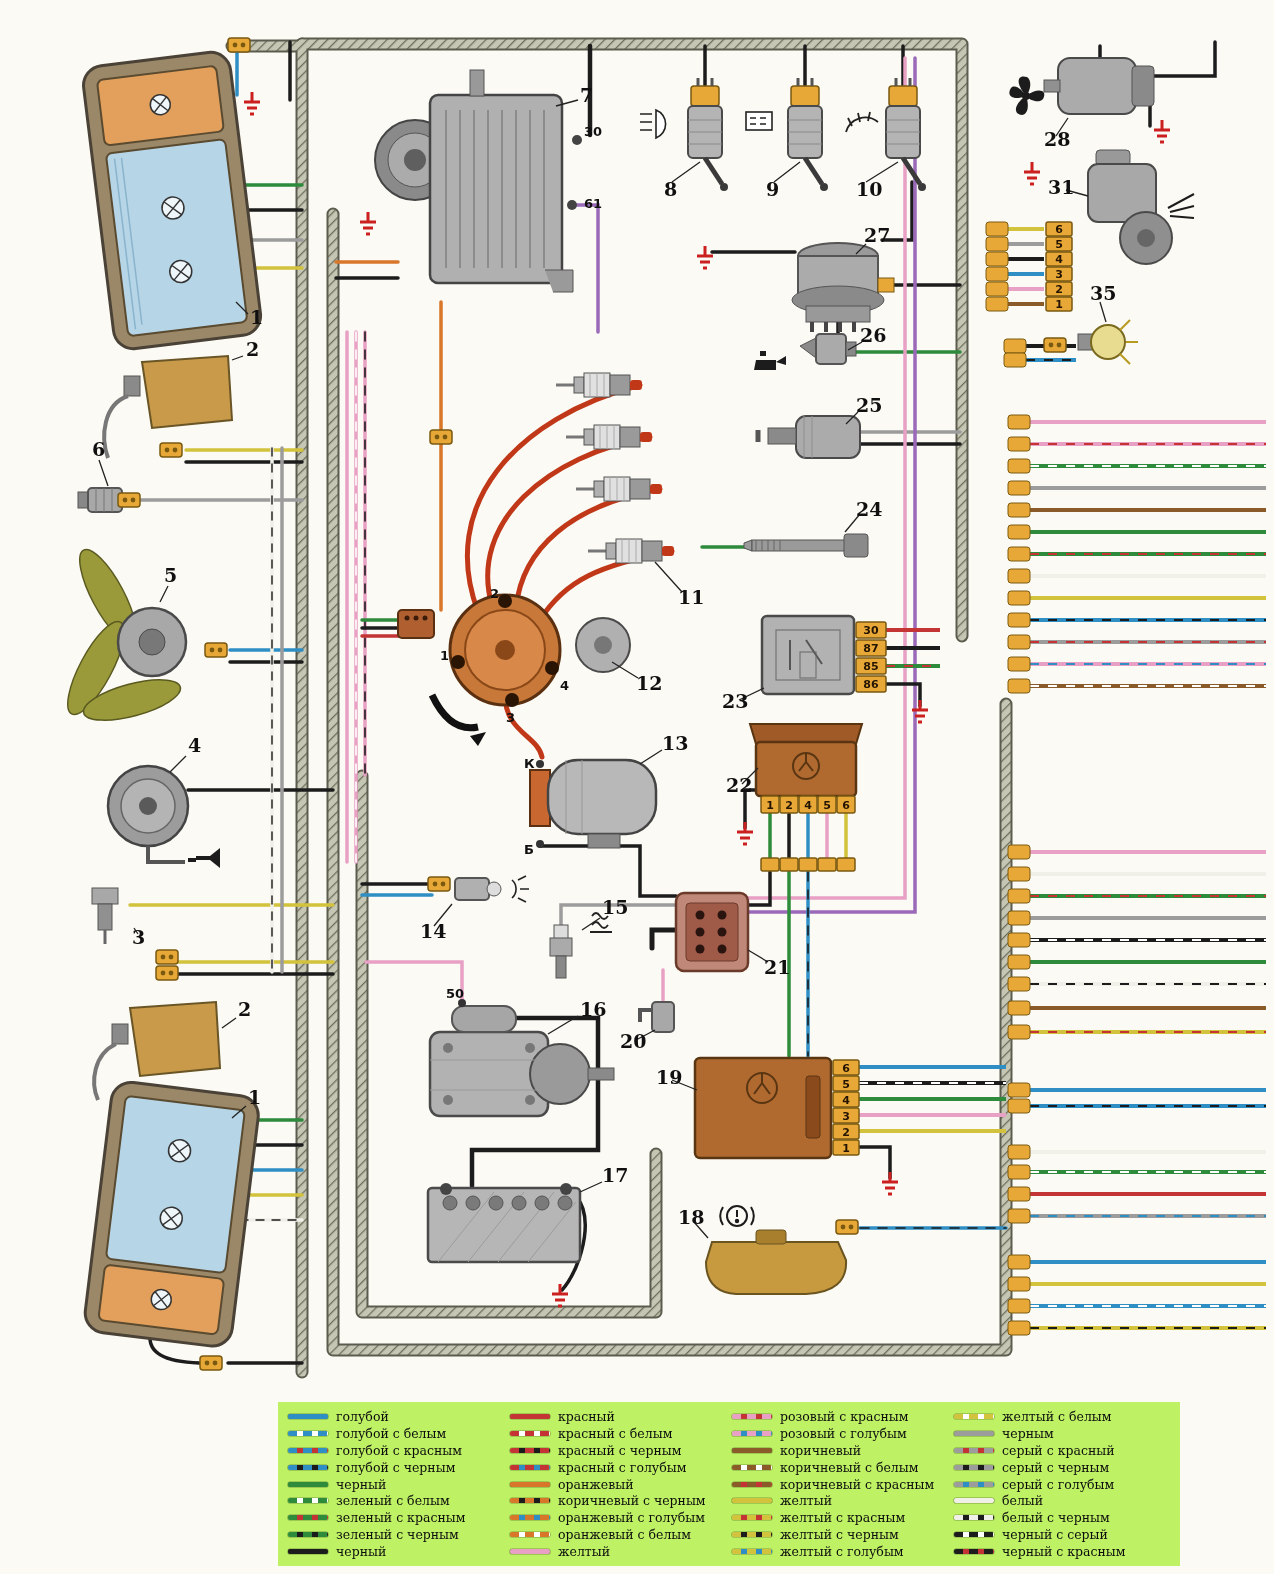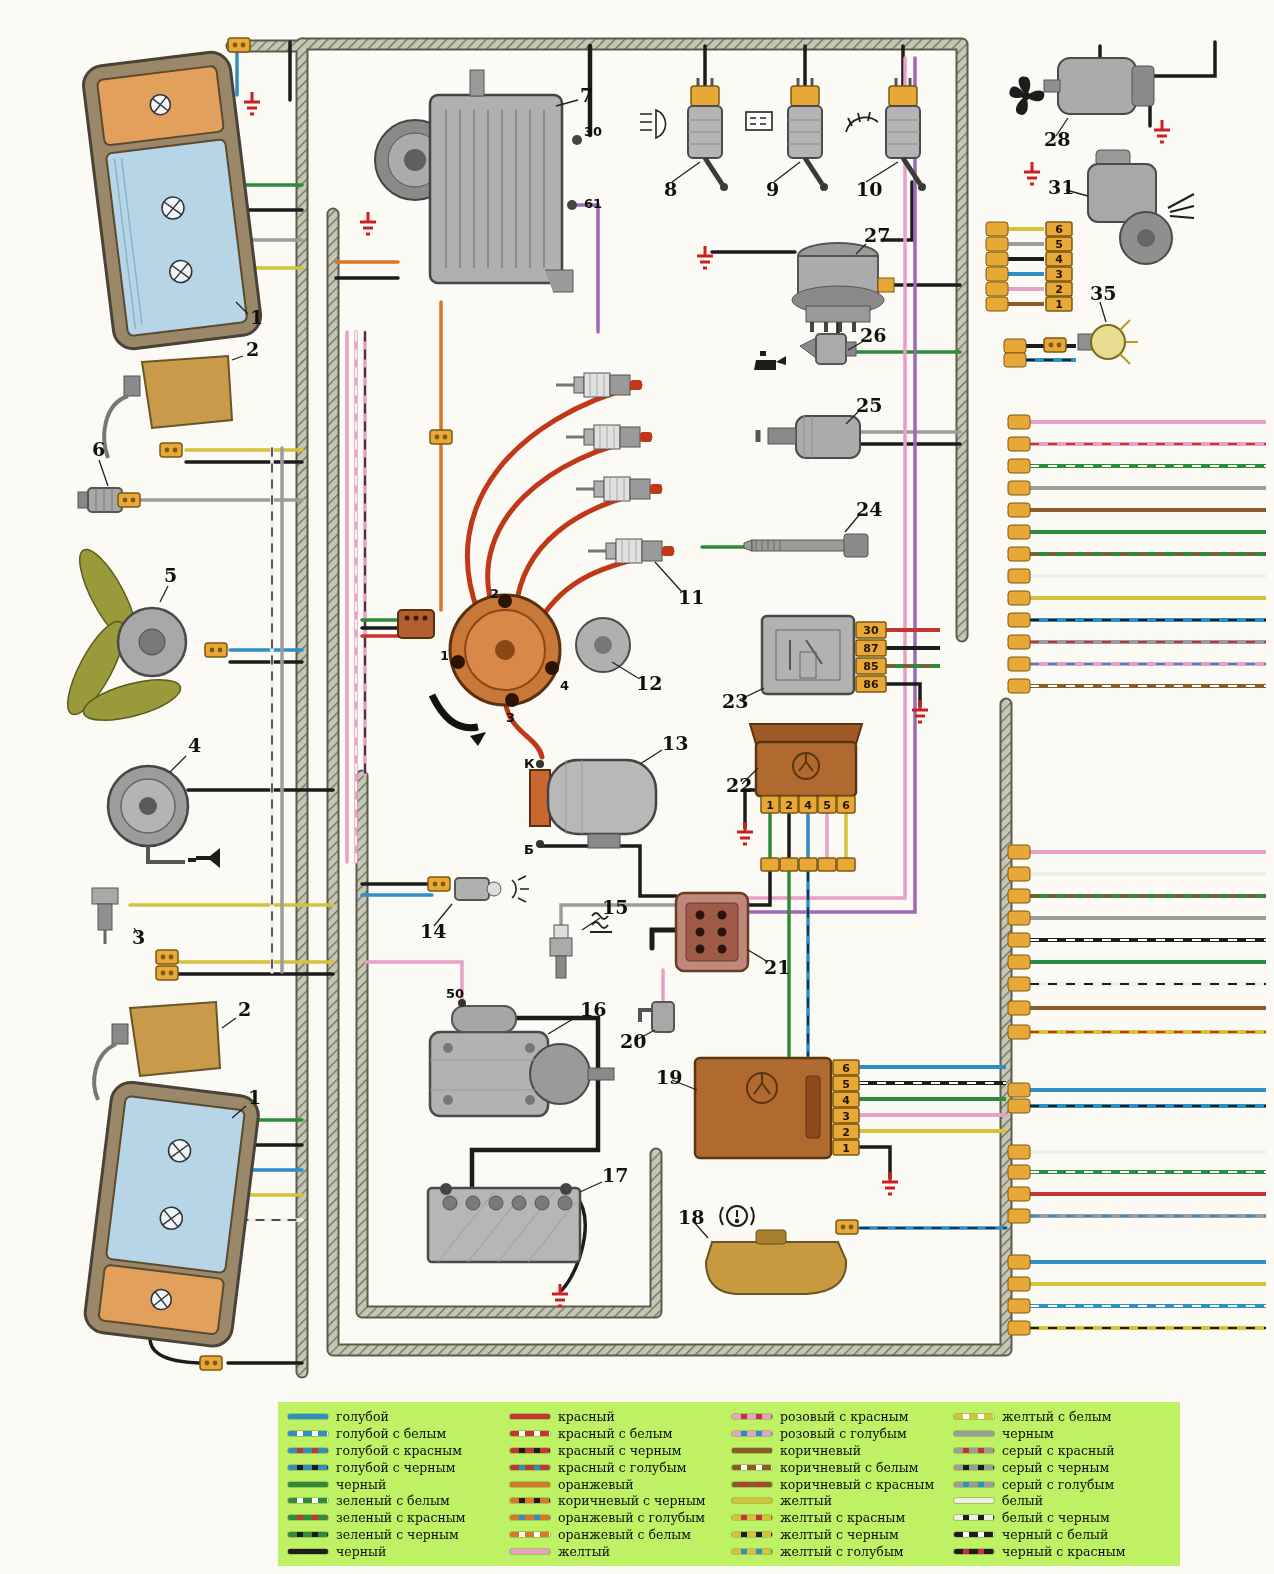--- a/index.html
+++ b/index.html
@@ -882,21 +882,21 @@
         <div class="legend-row">
           <span class="swatch" style="background: rgb(240, 239, 232);"></span>
           <span class="legend-label">белый</span>
         </div>
         <div class="legend-row">
           <span class="swatch" style="background: repeating-linear-gradient(90deg, rgb(240, 239, 232) 0px, rgb(240, 239, 232) 9px, rgb(28, 28, 28) 9px, rgb(28, 28, 28) 15px);"></span>
           <span class="legend-label">белый с черным</span>
         </div>
         <div class="legend-row">
           <span class="swatch" style="background: repeating-linear-gradient(90deg, rgb(28, 28, 28) 0px, rgb(28, 28, 28) 9px, rgb(255, 255, 255) 9px, rgb(255, 255, 255) 15px);"></span>
-          <span class="legend-label">черный с белый</span>
+          <span class="legend-label">черный с серый</span>
         </div>
         <div class="legend-row">
           <span class="swatch" style="background: repeating-linear-gradient(90deg, rgb(28, 28, 28) 0px, rgb(28, 28, 28) 9px, rgb(196, 52, 52) 9px, rgb(196, 52, 52) 15px);"></span>
           <span class="legend-label">черный с красным</span>
         </div>
       </div>
     </div>
 </div>
 
 </body></html>

